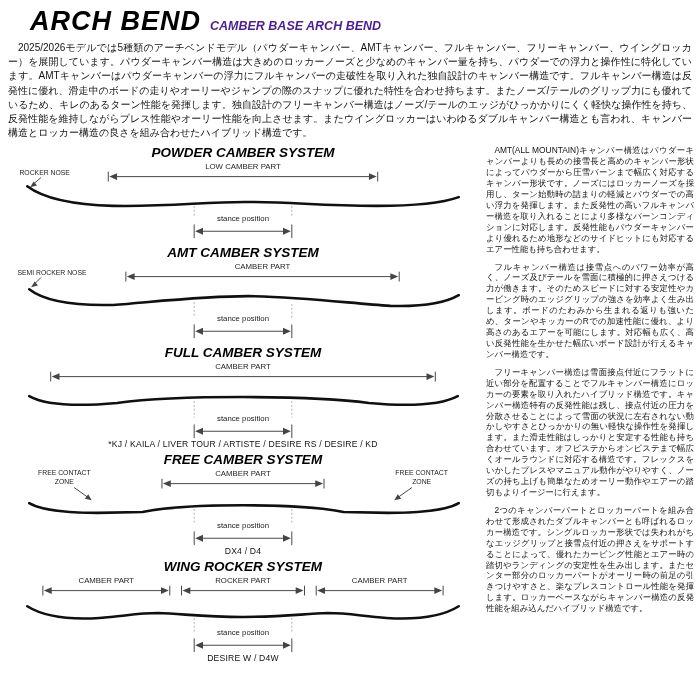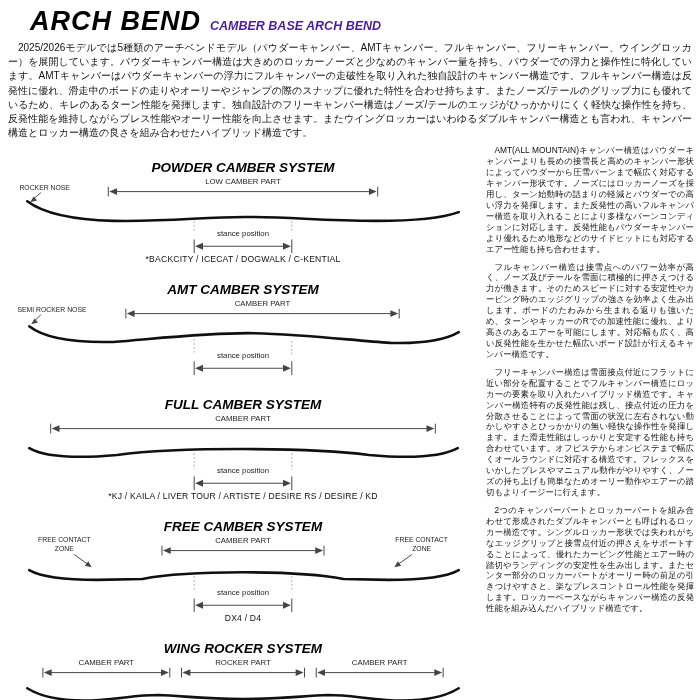--- a/index.html
+++ b/index.html
@@ -7,21 +7,21 @@
   body { font-family:"Liberation Sans","DejaVu Sans",sans-serif; color:#151515; }
   .page { width:700px; height:700px; padding:4px 6px 0 6px; }
   .header { display:flex; align-items:baseline; gap:9px; padding-left:24px; margin-top:2px; }
   .title { font-size:27px; font-weight:bold; font-style:italic; letter-spacing:1px; color:#000; }
   .subtitle { font-size:12.5px; font-weight:bold; font-style:italic; color:#4c1d95; }
   .intro { font-size:10px; line-height:1.42; text-align:justify; text-indent:1em; color:#111; margin:4px 2px 0 2px; }
   .main { display:flex; gap:6px; margin-top:2px; }
   .left { width:474px; flex:none; }
   .right { flex:1; padding-top:3px; }
   .section { margin-top:1px; }
-  .section-title { text-align:center; font-size:13.5px; font-weight:bold; font-style:italic; color:#000; margin-top:18px; }
+  .section-title { text-align:center; font-size:13.5px; font-weight:bold; font-style:italic; color:#000; margin-top:3px; }
   .diagram { display:block; width:470px; height:82px; margin:0 auto; }
   .models { text-align:center; font-size:8.6px; color:#111; margin-top:-3px; letter-spacing:0.2px; }
   .desc { font-size:8.4px; line-height:1.3; text-align:justify; text-indent:1em; color:#111; margin-bottom:7px; }
   svg text { font-family:"Liberation Sans","DejaVu Sans",sans-serif; font-size:8px; fill:#222; }
   svg text.small { font-size:7px; }
   .ann { stroke:#444; stroke-width:1; }
   .board { fill:none; stroke:#101010; stroke-width:2.6; stroke-linecap:round; }
   .arrow { fill:#444; }
   .guide { stroke:#999; stroke-width:0.8; stroke-dasharray:2 2; }
 </style>
@@ -62,21 +62,20 @@
             <line class="guide" x1="185" y1="47" x2="185" y2="59"></line>
             <line class="guide" x1="285" y1="47" x2="285" y2="59"></line>
             <text x="235" y="62" text-anchor="middle">stance position</text>
             <line class="ann" x1="185" y1="66" x2="185" y2="80"></line>
             <line class="ann" x1="285" y1="66" x2="285" y2="80"></line>
             <line class="ann" x1="192" y1="73" x2="278" y2="73"></line>
             <polygon class="arrow" points="186,73 194,69.5 194,76.5"></polygon>
             <polygon class="arrow" points="284,73 276,69.5 276,76.5"></polygon>
           </g>
         </svg>
-        <div class="models">*BACKCITY / ICECAT / DOGWALK / C-KENTIAL</div>
       </section>
 
       <section class="section">
         <h2 class="section-title">AMT CAMBER SYSTEM</h2>
         <svg class="diagram" viewBox="0 0 470 84">
           <g>
             <text x="255" y="9" text-anchor="middle">CAMBER PART</text>
             <line class="ann" x1="115" y1="12" x2="115" y2="22"></line>
             <line class="ann" x1="395" y1="12" x2="395" y2="22"></line>
             <line class="ann" x1="122" y1="17" x2="388" y2="17"></line>

